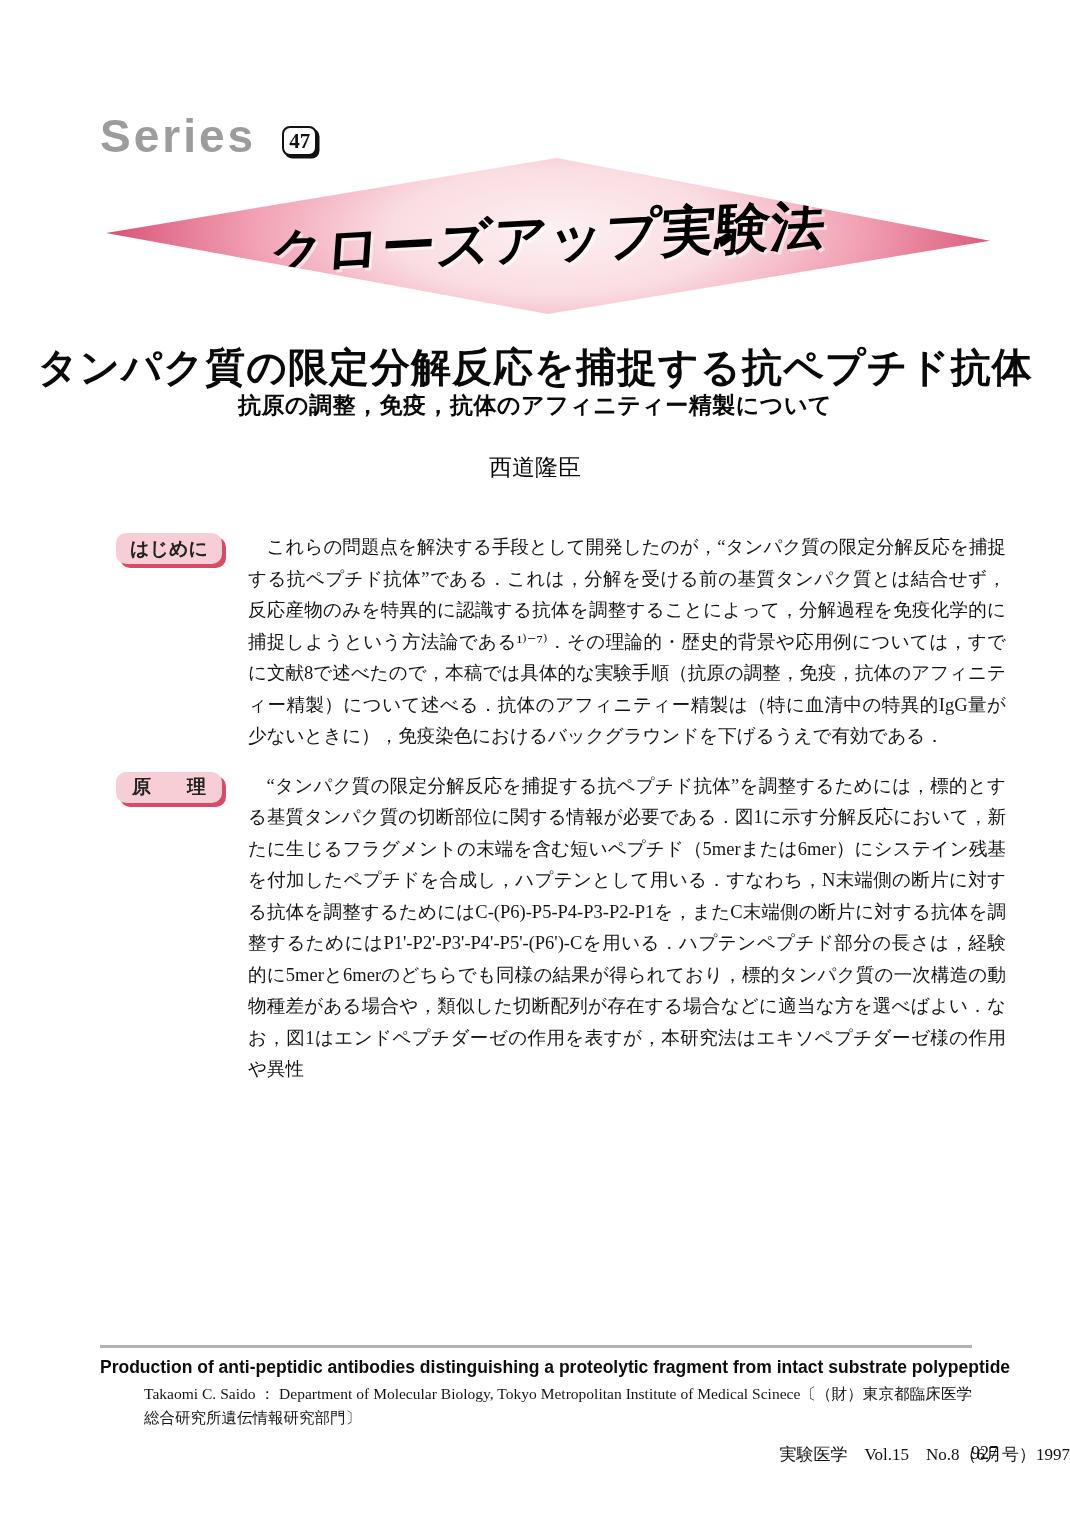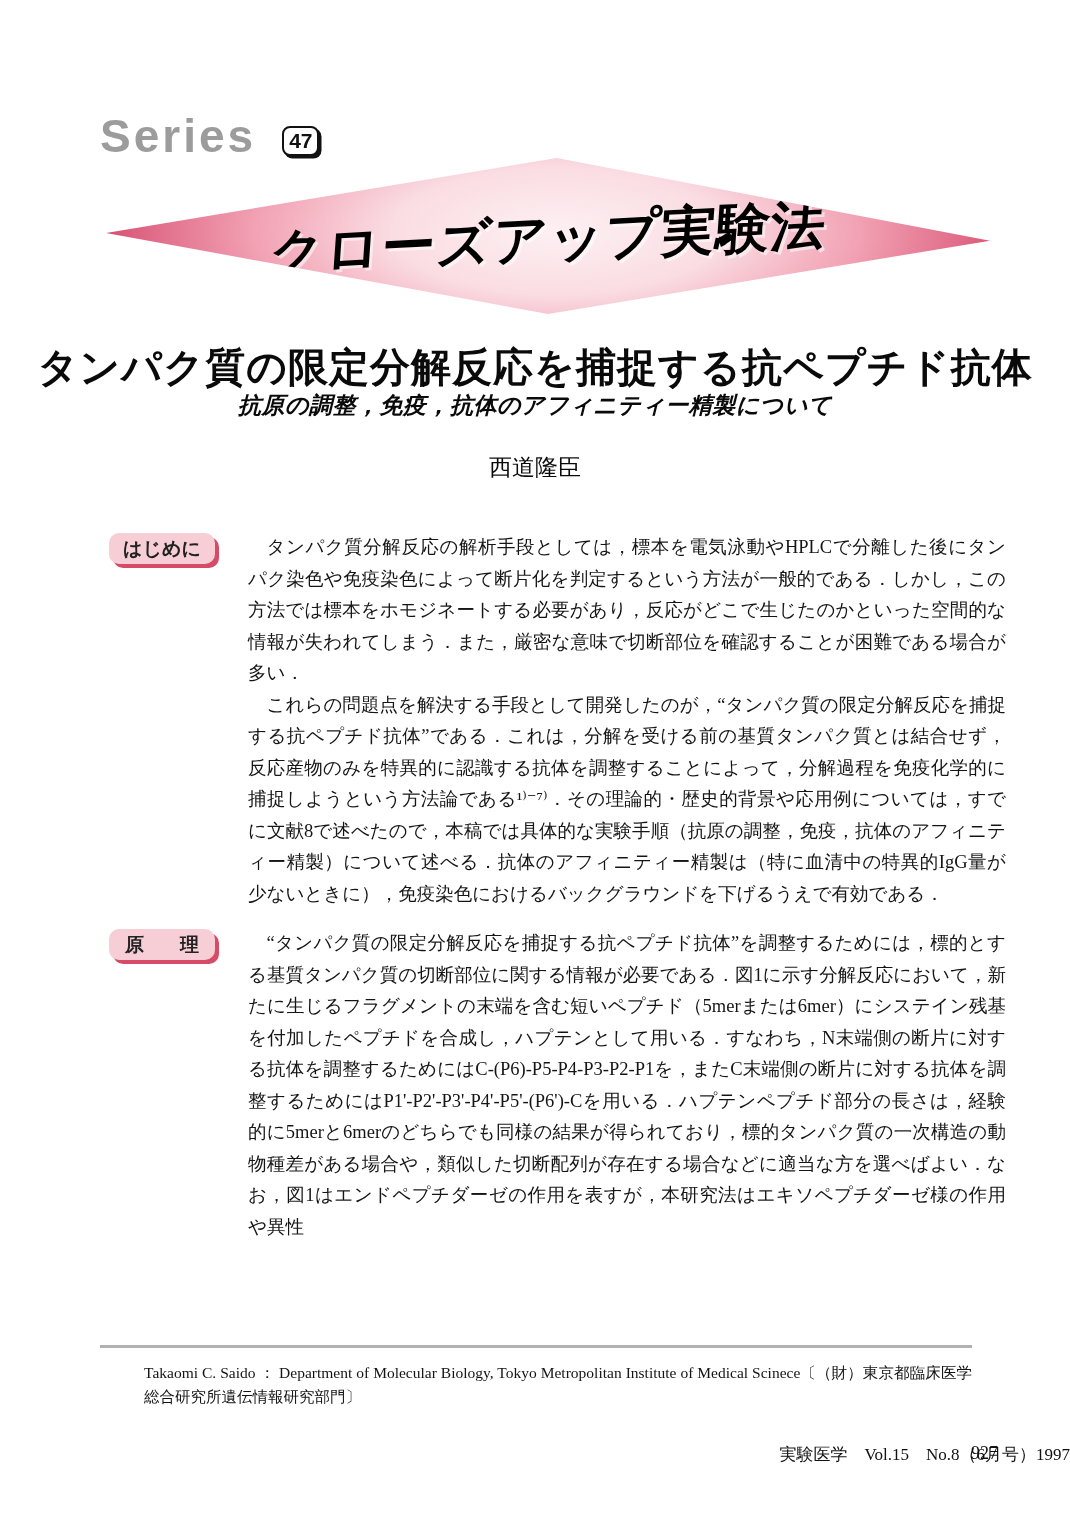--- a/index.html
+++ b/index.html
@@ -26,21 +26,21 @@
     position:absolute;top:112px;left:100px;
     display:flex;align-items:center;gap:26px;
   }
   .series{
     font-family:"Liberation Sans","DejaVu Sans",sans-serif;
     font-weight:bold;font-size:46px;line-height:48px;
     letter-spacing:3px;color:var(--series-gray);
   }
   .series-num{
     margin-top:10px;
-    font-family:Liberation Sans, sans-serif;
+    font-family:Liberation Serif, serif;
     font-weight:bold;font-size:21px;line-height:24px;
     color:#111;background:#fff;
     border:2.5px solid #111;border-radius:8px;
     box-shadow:2.5px 2.5px 0 #111;
     padding:1px 5px;
   }
   .banner{
     position:absolute;left:106px;top:158px;width:884px;height:156px;
     clip-path:polygon(0% 48%,51% 0%,100% 53%,50% 100%);
     background:radial-gradient(ellipse 62% 135% at 51% 47%,
@@ -58,34 +58,34 @@
   .title{
     position:absolute;top:340px;left:0;width:1070px;
     text-align:center;
     font-family:"Liberation Sans","DejaVu Sans",sans-serif;
     font-weight:bold;font-size:40px;letter-spacing:1px;color:#0a0a0a;
   }
   .subtitle{
     position:absolute;top:390px;left:0;width:1070px;
     text-align:center;
     font-family:"Liberation Sans","DejaVu Sans",sans-serif;
-    font-weight:bold;font-size:23px;letter-spacing:0.5px;color:#0a0a0a;font-style:italic;
+    font-weight:bold;font-size:23px;letter-spacing:0.5px;color:#0a0a0a;
   }
   .author{
     position:absolute;top:452px;left:0;width:1070px;
     text-align:center;
     font-family:"Liberation Sans","DejaVu Sans",sans-serif;
     font-size:23px;color:#0a0a0a;
   }
   
   .article{position:absolute;top:532px;left:108px;width:898px;}
   .sec{position:relative;padding-left:140px;}
   .sec + .sec{margin-top:18px;}
   .sec-badge{
-    position:absolute;left:1px;top:1px;
+    position:absolute;left:8px;top:1px;
     width:106px;height:31px;
     background:var(--badge-bg);
     border-radius:10px;
     box-shadow:4px 4px 0 var(--badge-shadow);
     display:flex;align-items:center;justify-content:center;
     font-family:Liberation Serif, serif;
     font-weight:bold;font-size:19px;color:#222;
   }
   .sec-badge.spread{justify-content:space-between;padding:0 16px;}
   .body-col p{
@@ -141,40 +141,40 @@
 
   <h1 class="title">タンパク質の限定分解反応を捕捉する抗ペプチド抗体</h1>
   <h2 class="subtitle">抗原の調整，免疫，抗体のアフィニティー精製について</h2>
   <div class="author">西道隆臣</div>
 
   <div class="article">
 
     <section class="sec">
       <span class="sec-badge">はじめに</span>
       <div class="body-col">
-          <p class="body">タンパク質分解反応の解析手段としては，標本を電気泳動やHPLCで分離した後にタンパク染色や免疫染色によって断片化を判定するという方法が一般的である．しかし，この方法では標本をホモジネートする必要があり，反応がどこで生じたのかといった空間的な情報が失われてしまう．また，厳密な意味で切断部位を確認することが困難である場合が多い．</p>
           <p class="body">これらの問題点を解決する手段として開発したのが，“タンパク質の限定分解反応を捕捉する抗ペプチド抗体”である．これは，分解を受ける前の基質タンパク質とは結合せず，反応産物のみを特異的に認識する抗体を調整することによって，分解過程を免疫化学的に捕捉しようという方法論である¹⁾⁻⁷⁾．その理論的・歴史的背景や応用例については，すでに文献8で述べたので，本稿では具体的な実験手順（抗原の調整，免疫，抗体のアフィニティー精製）について述べる．抗体のアフィニティー精製は（特に血清中の特異的IgG量が少ないときに），免疫染色におけるバックグラウンドを下げるうえで有効である．</p>
         </div>
     </section>
 
     <section class="sec">
       <span class="sec-badge spread">
         <span>原</span>
         <span>理</span>
       </span>
       <div class="body-col">
         <div>
             <p class="body">“タンパク質の限定分解反応を捕捉する抗ペプチド抗体”を調整するためには，標的とする基質タンパク質の切断部位に関する情報が必要である．図1に示す分解反応において，新たに生じるフラグメントの末端を含む短いペプチド（5merまたは6mer）にシステイン残基を付加したペプチドを合成し，ハプテンとして用いる．すなわち，N末端側の断片に対する抗体を調整するためにはC-(P6)-P5-P4-P3-P2-P1を，またC末端側の断片に対する抗体を調整するためにはP1'-P2'-P3'-P4'-P5'-(P6')-Cを用いる．ハプテンペプチド部分の長さは，経験的に5merと6merのどちらでも同様の結果が得られており，標的タンパク質の一次構造の動物種差がある場合や，類似した切断配列が存在する場合などに適当な方を選べばよい．なお，図1はエンドペプチダーゼの作用を表すが，本研究法はエキソペプチダーゼ様の作用や異性</p>
           </div>
       </div>
     </section>
 
   </div>
 
   <div class="footnote">
+    <div class="eng-title">Production of anti-peptidic antibodies distinguishing a proteolytic fragment from intact substrate polypeptide</div>
     <div class="affiliation">Takaomi C. Saido ： Department of Molecular Biology, Tokyo Metropolitan Institute of Medical Scinece〔（財）東京都臨床医学総合研究所遺伝情報研究部門〕</div>
   </div>
 
   <div class="journal-row">
     <span>実験医学　Vol.15　No.8（6月号）1997</span>
     <span class="pageno">927</span>
   </div>
 
 </div>
 

